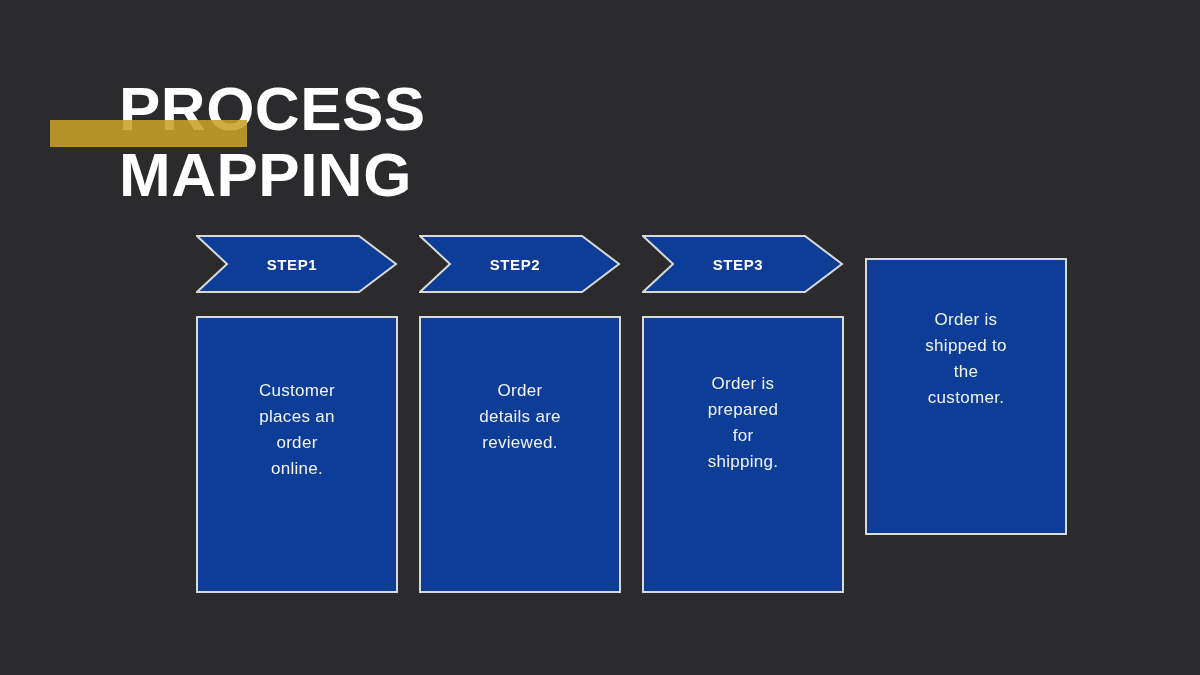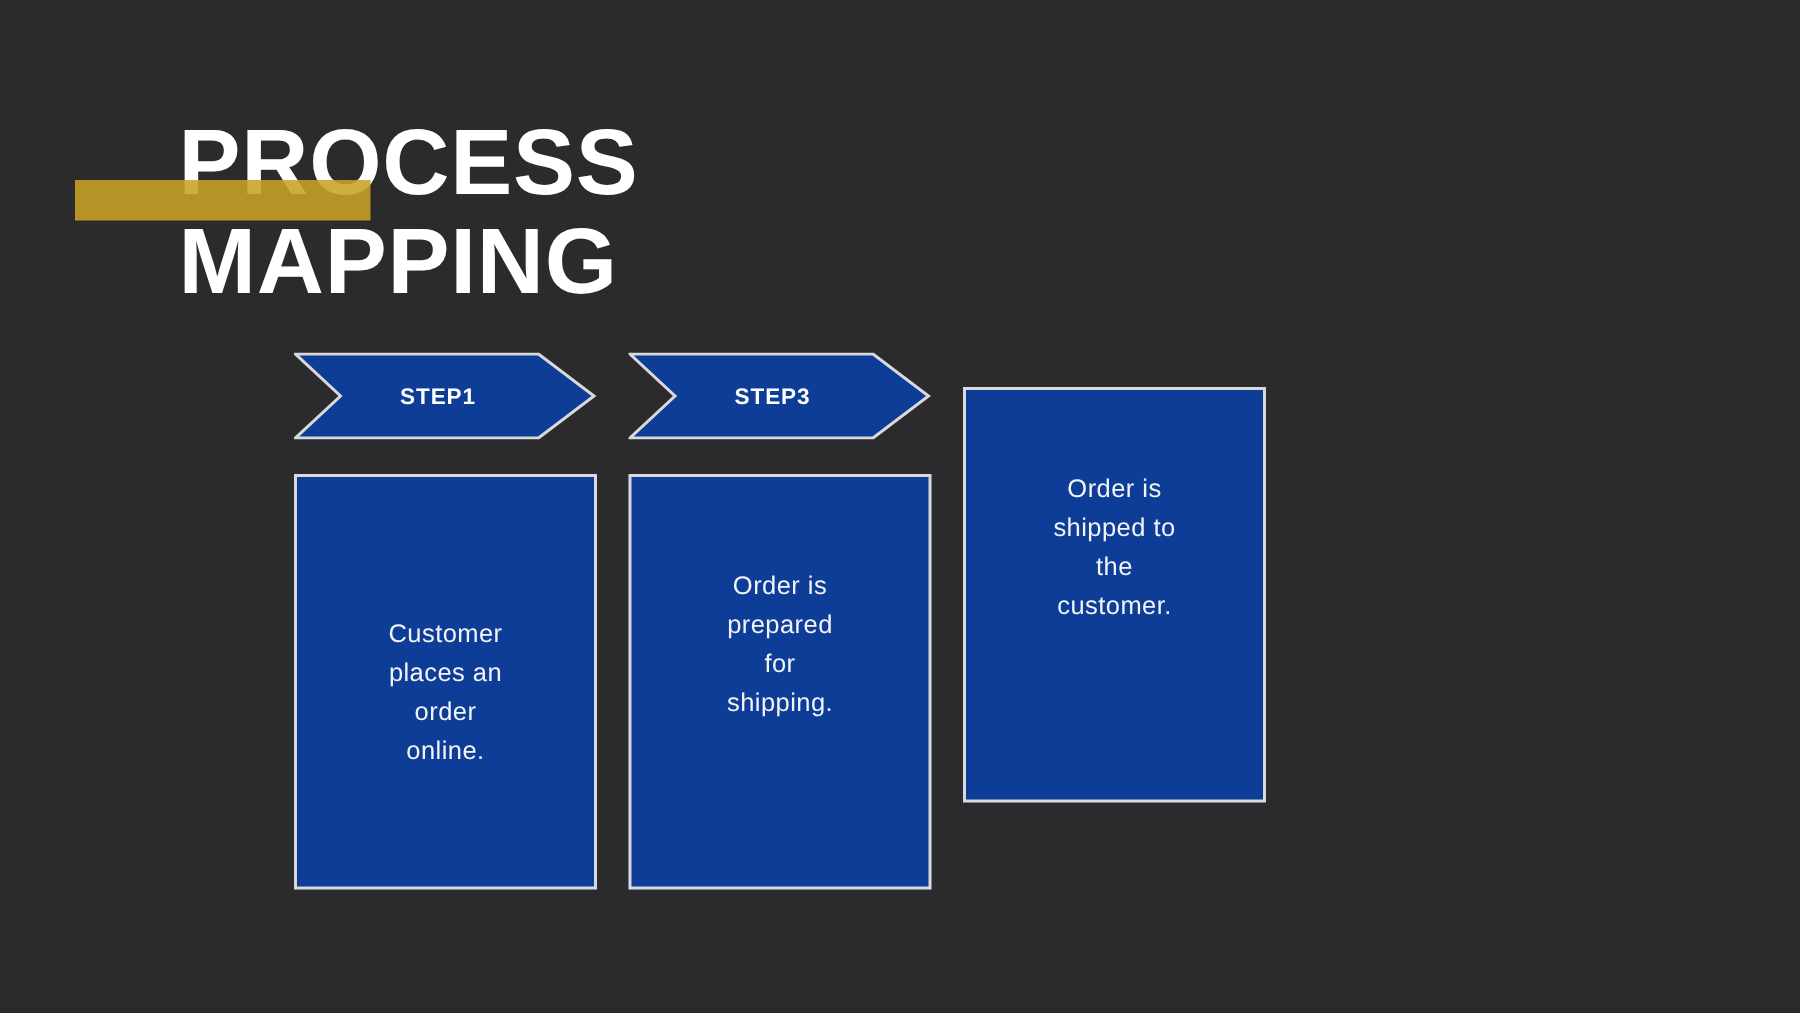--- a/index.html
+++ b/index.html
@@ -86,21 +86,21 @@
     border: 2px solid var(--border);
     text-align: center;
   }
   .card p {
     white-space: pre-line;
     color: var(--text);
     font-size: 17px;
     line-height: 26px;
     letter-spacing: 0.3px;
   }
-  .column:nth-child(1) .card p { padding-top: 92px; }
+  .column:nth-child(1) .card p { padding-top: 60px; }
   .column:nth-child(2) .card p { padding-top: 60px; }
   .column:nth-child(3) .card p { padding-top: 53px; }
   .column:nth-child(4) .card p { padding-top: 47px; }
 </style>
 </head>
 <body>
 
 <div class="slide">
 
   <div class="accent-bar"></div>
@@ -120,20 +120,33 @@
         <span class="arrow-label">STEP1</span>
       </div>
       <div class="card">
         <p>Customer
 places an
 order
 online.</p>
       </div>
     </div>
 
+    <div class="column">
+      <div class="arrow">
+        <svg viewBox="0 0 202 58">
+          <polygon points="1,1 163,1 200,29 163,57 1,57 31,29"></polygon>
+        </svg>
+        <span class="arrow-label">STEP2</span>
+      </div>
+      <div class="card">
+        <p>Order
+details are
+reviewed.</p>
+      </div>
+    </div>
 
     <div class="column">
       <div class="arrow">
         <svg viewBox="0 0 202 58">
           <polygon points="1,1 163,1 200,29 163,57 1,57 31,29"></polygon>
         </svg>
         <span class="arrow-label">STEP3</span>
       </div>
       <div class="card">
         <p>Order is

